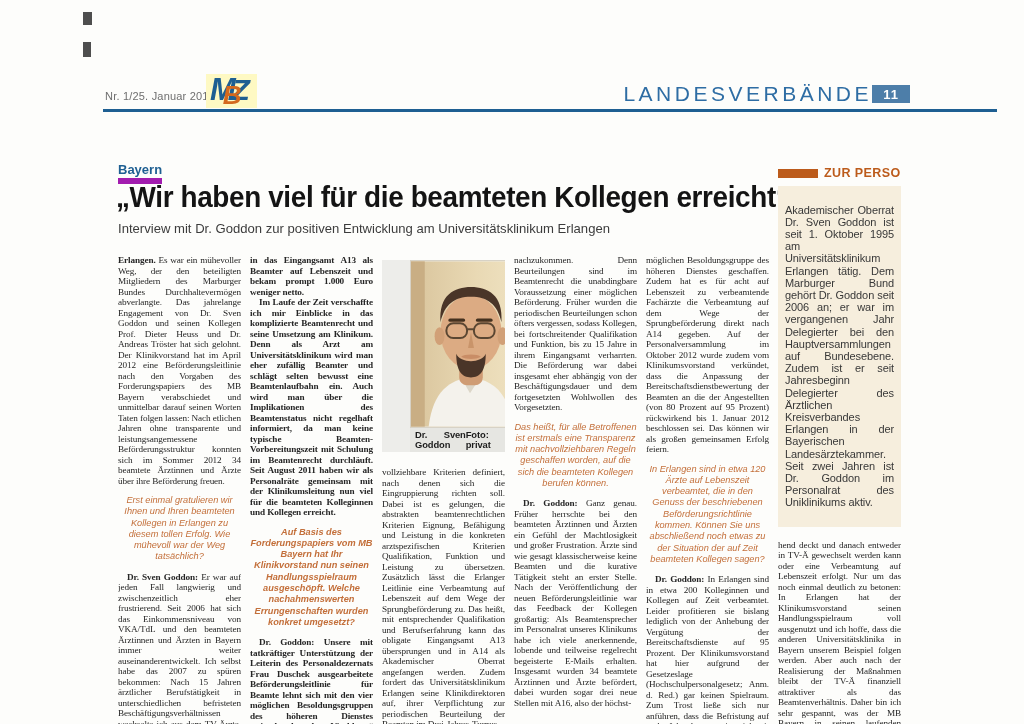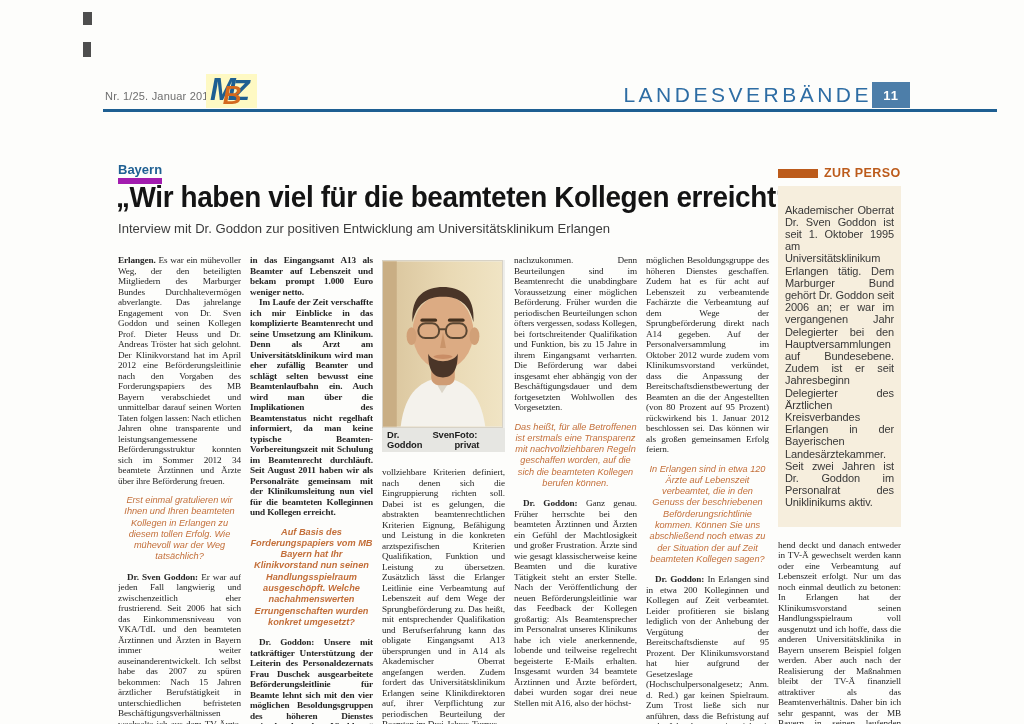--- a/index.html
+++ b/index.html
@@ -15,42 +15,42 @@
   .mark2{left:83px;top:42px;width:8px;height:15px;}
   
   .issue{position:absolute;left:105px;top:90px;font-size:11px;color:#6f6f6f;letter-spacing:.2px;}
   .header-rule{position:absolute;left:103px;top:109px;width:894px;height:3px;background:#1e5f92;}
   .logo{position:absolute;left:206px;top:74px;background:#fef9c3;padding:0 7px 3px 4px;z-index:3;font-style:italic;font-weight:bold;line-height:1;}
   .logo .l-m{color:#1e5f92;font-size:31px;}
   .logo .l-b{color:#d4691e;font-size:26px;margin-left:-13px;position:relative;top:4px;}
   .logo .l-z{color:#1e5f92;font-size:30px;margin-left:-10px;}
   .section-wrap{position:absolute;top:82px;left:620px;width:290px;display:flex;align-items:center;justify-content:flex-end;}
   .section-title{color:#2e6da4;font-size:21px;letter-spacing:3.5px;font-weight:500;}
-  .page-badge{background:#4d7ea9;color:#ffffff;font-weight:bold;font-size:13px;min-width:38px;height:26px;display:flex;align-items:center;justify-content:center;letter-spacing:1px;}
+  .page-badge{background:#4d7ea9;color:#ffffff;font-weight:bold;font-size:13px;min-width:38px;height:18px;display:flex;align-items:center;justify-content:center;letter-spacing:1px;}
   
   .kicker{position:absolute;left:118px;top:162px;color:#1e5f92;font-weight:bold;font-size:13px;border-bottom:6px solid #a21caf;padding-bottom:1px;}
   .headline{position:absolute;left:116px;top:180px;font-size:30px;font-weight:bold;color:#141414;letter-spacing:-.4px;white-space:nowrap;transform:scaleX(.93);transform-origin:left center;}
   .subtitle{position:absolute;left:118px;top:221px;font-size:13.5px;color:#3c3c3c;white-space:nowrap;transform:scaleX(.97);transform-origin:left center;}
   
   .col{
     position:absolute;top:255px;width:123px;height:470px;overflow:hidden;
     font-family:"Liberation Serif",serif;font-size:9.2px;line-height:10.5px;
     letter-spacing:-.1px;color:#262626;text-align:justify;
   }
   .c1{left:118px;} .c2{left:250px;font-weight:bold;} .c3{left:382px;} .c4{left:514px;} .c5{left:646px;}
   .c6{left:778px;top:168px;height:557px;}
   .col p{margin:0;}
   .col p.indent{text-indent:9px;}
   .question{
     margin:9px 0 9px !important;color:#c36f3a;
     font-family:"Liberation Sans",sans-serif;font-style:italic;
     font-size:9.2px;line-height:11.3px;text-align:center;letter-spacing:0;
   }
   
-  .photo-frame{margin:5px 0 15px;background:#ededea;}
+  .photo-frame{margin:5px 0 15px;background:#ededea;padding-left:28px;}
   .photo-frame svg{display:block;border:1px solid #d7d2c6;box-sizing:border-box;}
   .photo-caption{
     background:#e6e6e2;height:24px;display:flex;align-items:center;justify-content:space-between;
     padding:0 5px;font-family:"Liberation Sans",sans-serif;font-weight:bold;font-size:9.4px;color:#1c1c1c;
   }
   
   .zp-head{display:flex;align-items:center;gap:6px;margin-bottom:7px;}
   .zp-bar{width:40px;height:9px;background:#bc5b1b;flex:0 0 auto;}
   .zp-title{color:#bc5b1b;font-family:"Liberation Sans",sans-serif;font-weight:bold;font-size:12.5px;letter-spacing:.4px;white-space:nowrap;}
   .zp-box{

